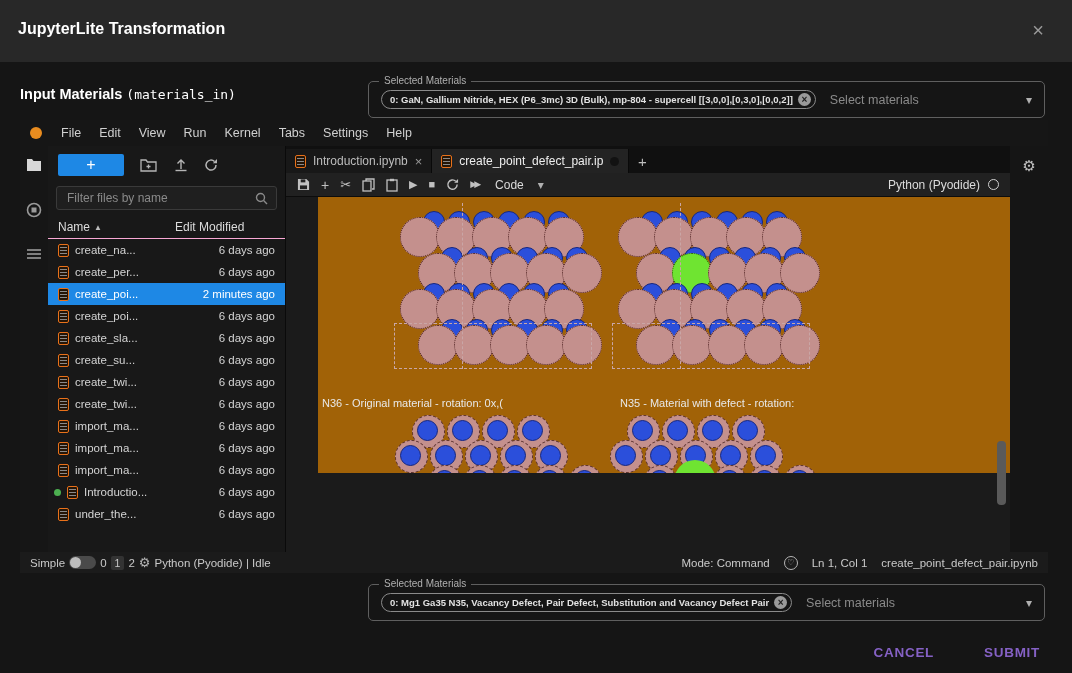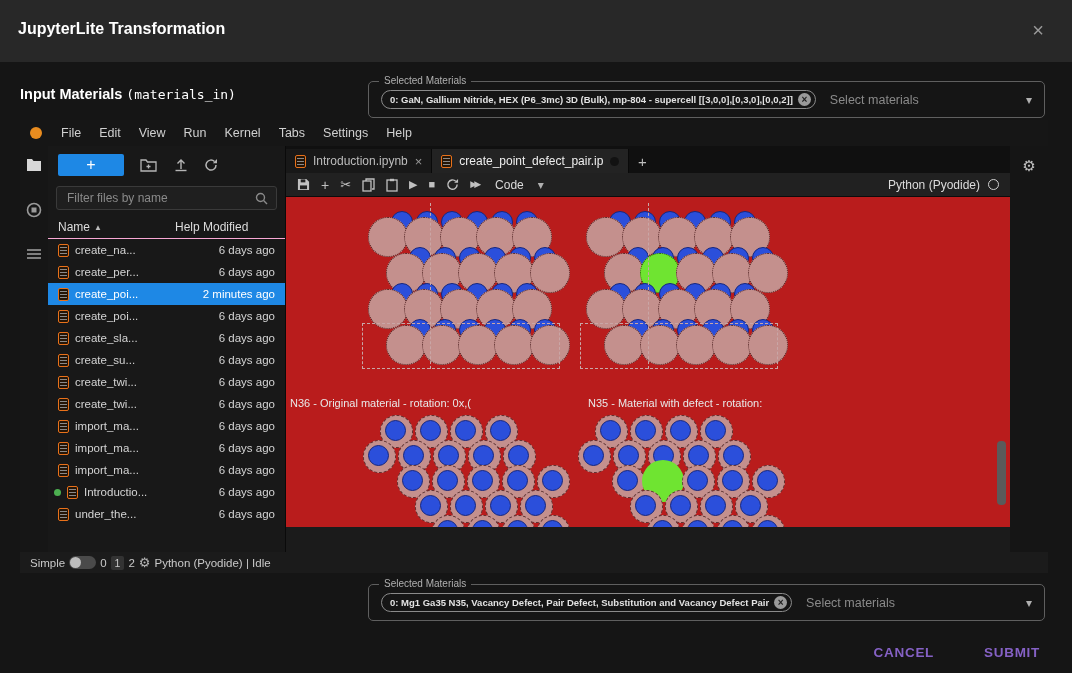--- a/index.html
+++ b/index.html
@@ -73,21 +73,21 @@
   .tab-dirty{width:9px;height:9px;border-radius:50%;background:#121212;}
   .tab-add{width:26px;height:24px;display:flex;align-items:center;justify-content:center;color:#bdbdbd;font-size:15px;cursor:pointer;}
   .nb-toolbar{height:24px;background:#212121;border-bottom:1px solid #0c0c0c;display:flex;align-items:center;gap:11px;padding:0 11px;}
   .tb-icon{display:flex;align-items:center;color:#c0c0c0;cursor:pointer;font-size:12px;line-height:1;}
   .tb-glyph{font-size:11px;color:#c0c0c0;cursor:pointer;line-height:1;}
   .tb-ffwd{letter-spacing:-3px;font-size:9px;}
   .celltype{display:flex;align-items:center;gap:14px;margin-left:6px;font-size:12px;color:#dcdcdc;cursor:pointer;}
   .kernel-right{margin-left:auto;display:flex;align-items:center;gap:8px;font-size:12px;color:#dcdcdc;}
   .kernel-circle{width:11px;height:11px;border:1.5px solid #cfcfcf;border-radius:50%;}
 
-  .nb-content{position:relative;height:330px;background:#b91c1c;overflow:hidden;}
+  .nb-content{position:relative;height:276px;background:#a16207;overflow:hidden;margin-left:32px;}
   .viz-panel{position:absolute;}
   .atom{position:absolute;border-radius:50%;}
   .atom.pink{background:var(--pink,#c4908d);border:1px dotted rgba(70,25,25,.9);}
   .atom.blue{background:var(--blue,#2b4fdb);border:1px solid #16277f;}
   .atom.green{background:var(--green,#6fe431);border:1px dotted rgba(40,80,0,.9);}
   .ring-outer{position:absolute;width:33px;height:33px;border-radius:50%;background:var(--pink,#c4908d);border:1.5px dashed #5d3434;}
   .ring-inner{position:absolute;left:4px;top:4px;width:21px;height:21px;border-radius:50%;background:var(--blue,#2b4fdb);border:1px solid #16277f;}
   .big-green{position:absolute;width:42px;height:42px;border-radius:50%;background:var(--green,#6fe431);}
   .viz-vline{position:absolute;left:62px;top:-8px;height:166px;border-left:1px dashed #c9a6a6;}
   .viz-drect{position:absolute;left:-6px;top:112px;width:198px;height:46px;border:1px dashed #c9a6a6;}
@@ -202,21 +202,21 @@
                 <circle cx="5.5" cy="5.5" r="4" fill="none" stroke="#8a8a8a" stroke-width="1.4"></circle>
                 <line x1="8.6" y1="8.6" x2="12" y2="12" stroke="#8a8a8a" stroke-width="1.4"></line>
               </svg>
           </span>
         </div>
         <div class="fb-head">
           <span class="col-name">
             <span>Name</span>
             <span class="sort-caret">▲</span>
           </span>
-          <span class="col-mod">Help Modified</span>
+          <span class="col-mod">Edit Modified</span>
         </div>
         <div class="file-list" id="file-list">
             <div class="file-row">
               <span class="nb-file-icon"></span>
               <span class="file-name">create_na...</span>
               <span class="file-mod">6 days ago</span>
             </div>
             <div class="file-row">
               <span class="nb-file-icon"></span>
               <span class="file-name">create_per...</span>
@@ -582,20 +582,26 @@
     <div class="statusbar">
       <span>Simple</span>
       <span class="toggle">
           <span class="toggle-knob"></span>
         </span>
       <span>0</span>
       <span class="count-chip">1</span>
       <span>2</span>
       <span class="status-gear">⚙</span>
       <span>Python (Pyodide) | Idle</span>
+      <span class="sb-right">
+        <span>Mode: Command</span>
+        <span class="heart-circle">♡</span>
+        <span>Ln 1, Col 1</span>
+        <span>create_point_defect_pair.ipynb</span>
+      </span>
     </div>
   </div>
 
   <div class="mat-field output-field">
     <span class="mat-legend">Selected Materials</span>
     <div class="mat-body">
       <span class="chip">
         <span>0: Mg1 Ga35 N35, Vacancy Defect, Pair Defect, Substitution and Vacancy Defect Pair</span>
         <span class="chip-x">×</span>
       </span>

